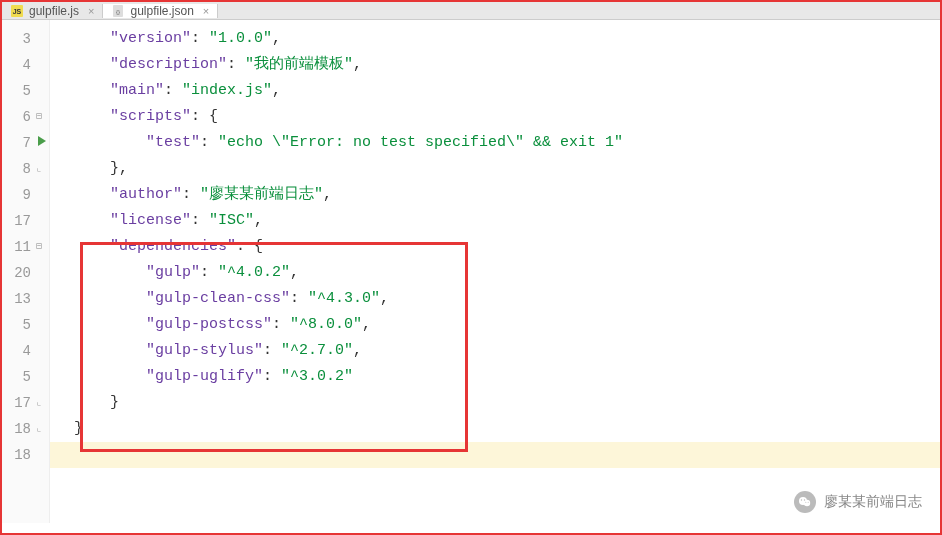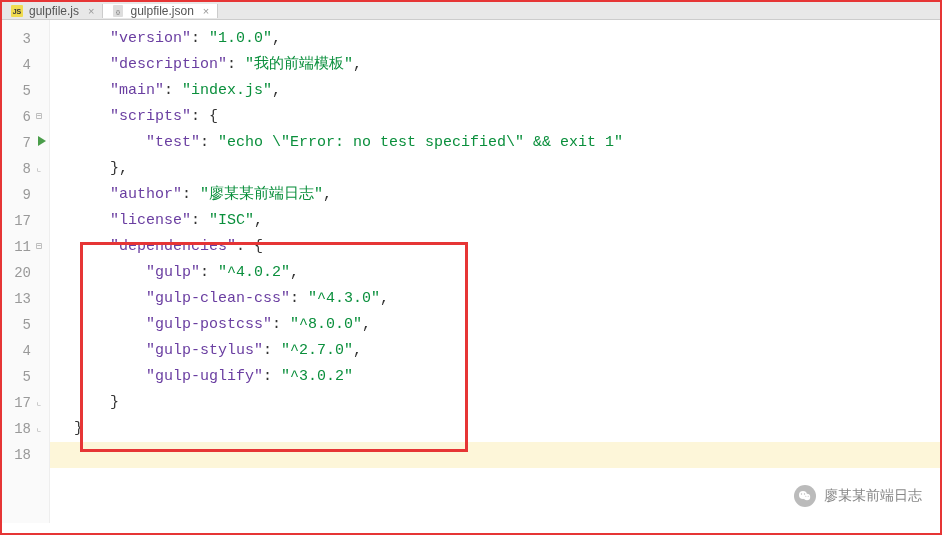--- a/index.html
+++ b/index.html
@@ -114,21 +114,21 @@
       border: 3px solid #e63535;
       left: 78px;
       top: 240px;
       width: 388px;
       height: 210px;
       pointer-events: none;
     }
     .watermark {
       position: absolute;
       right: 18px;
-      bottom: 26px;
+      bottom: 20px;
       display: flex;
       align-items: center;
       gap: 8px;
       color: #888;
       font-family: -apple-system, Arial, sans-serif;
       font-size: 14px;
     }
     .watermark-icon {
       width: 22px;
       height: 22px;

